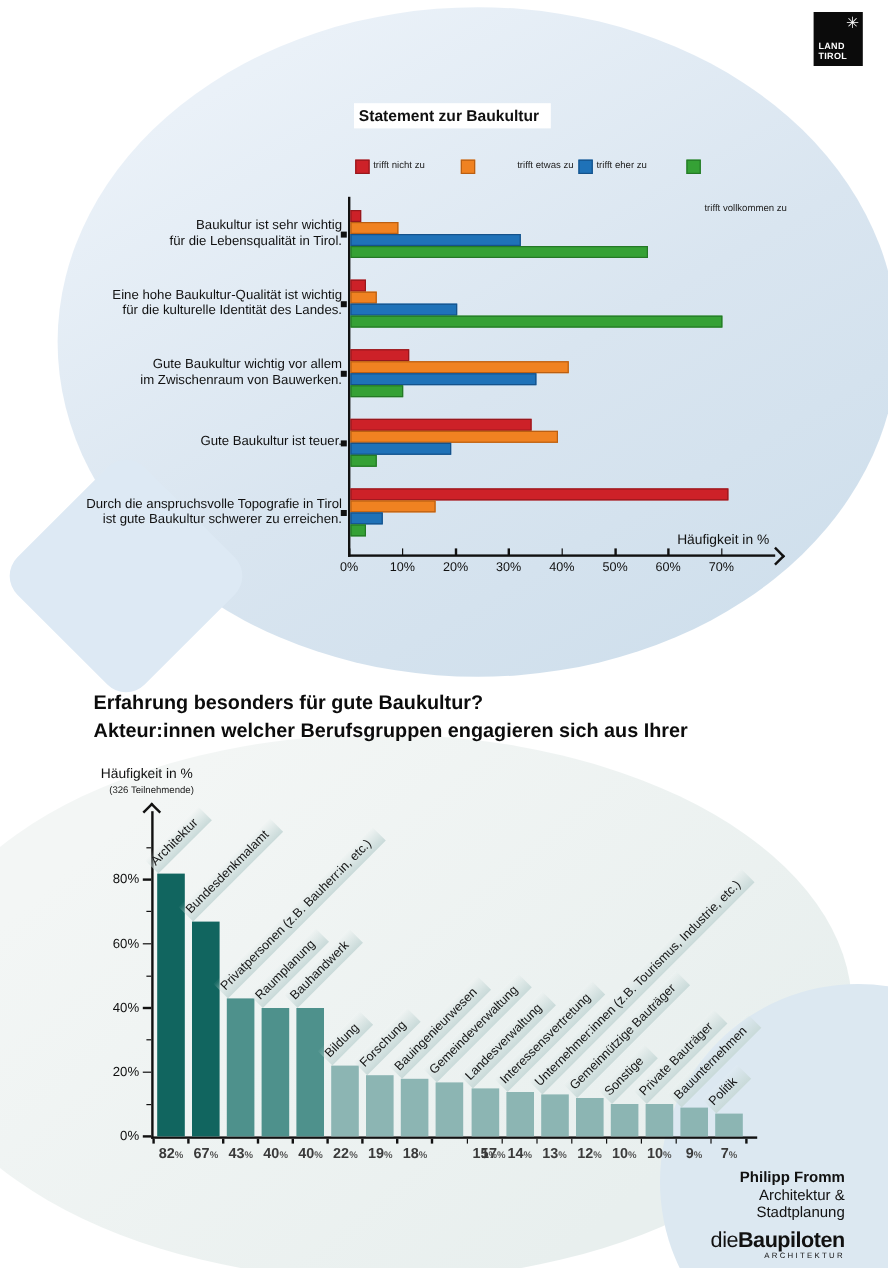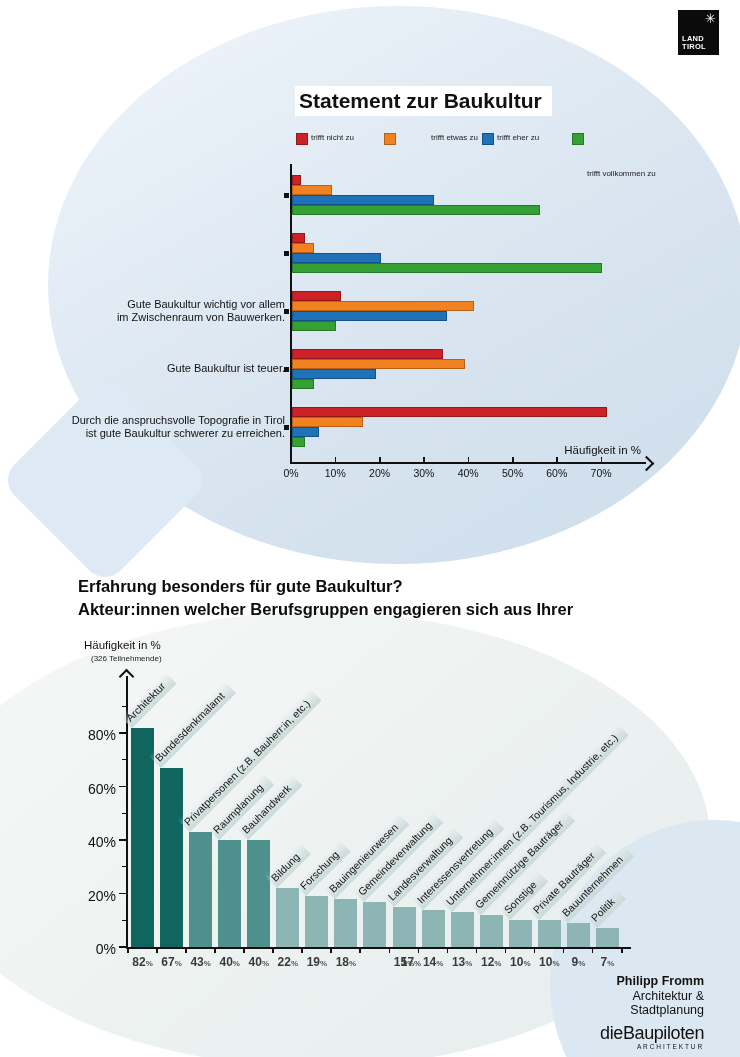--- a/index.html
+++ b/index.html
@@ -13,49 +13,49 @@
     transform:rotate(45deg);background:#dde9f4;}
   .blob-bottom{left:-75px;top:612px;width:785px;height:455px;border-radius:50%;
     background:linear-gradient(140deg,#f3f6f5 20%,#e8efee 80%);}
   .blob-br{left:550px;top:820px;width:330px;height:330px;border-radius:50%;background:#dce8f1;}
   
   .logo{left:678px;top:10px;width:41px;height:45px;background:#0b0b0b;}
   .logo .eagle{position:absolute;top:1px;right:3px;color:#fff;font-size:13px;line-height:15px;}
   .logo .ltext{position:absolute;left:4px;bottom:4px;color:#fff;font-size:7.5px;line-height:8px;
     font-weight:bold;letter-spacing:.3px;}
   
-  .c1-title{left:295px;top:86px;font-size:21px;font-weight:bold;background:#fff;padding:3px 10px 3px 4px;}
+  .c1-title{left:295px;top:86px;font-size:13px;font-weight:bold;background:#fff;padding:3px 10px 3px 4px;}
   .c1-xlabel{left:535px;top:444px;width:106px;text-align:right;font-size:11.5px;}
   .axis{background:#111;}
   .arrow-right{left:641px;top:458px;width:9px;height:9px;border-top:2px solid #111;
     border-right:2px solid #111;transform:rotate(45deg);}
   .arrow-up{left:121px;top:671px;width:9px;height:9px;border-top:2px solid #111;
     border-left:2px solid #111;transform:rotate(45deg);}
   .c1cat{text-align:right;font-size:11px;line-height:13.5px;color:#111;}
   .leg-sq{width:10px;height:10px;border:1px solid rgba(0,0,0,.35);}
   .leg-lb{font-size:8px;color:#222;line-height:12px;}
   .xtick-lb{font-size:10.5px;color:#111;text-align:center;}
   .bar1{border:1px solid transparent;box-sizing:border-box;}
   .catdot{width:5px;height:5px;background:#111;}
   
   .c2-title{left:78px;top:575px;font-size:16.5px;font-weight:bold;line-height:23px;color:#0c0c0c;}
   .c2-ylabel{left:84px;top:639px;font-size:11.5px;color:#111;}
   .c2-ylabel-sub{left:91px;top:654px;font-size:8px;color:#222;}
-  .ytick-lb{font-size:14px;text-align:right;color:#111;}
+  .ytick-lb{font-size:11px;text-align:right;color:#111;}
   .ribbon{height:17px;line-height:17px;font-size:10.5px;color:#151515;white-space:nowrap;
     transform:rotate(-45deg);transform-origin:left bottom;padding:0 10px 0 3px;}
   .vlab{text-align:center;white-space:nowrap;}
   .v-num{font-size:12px;font-weight:700;color:#3a3a3a;}
   .v-pct{font-size:8px;font-weight:700;color:#555;}
   
   .credits{right:36px;top:974px;text-align:right;color:#111;}
   .credits .cname{font-size:12.5px;font-weight:bold;line-height:15px;}
   .credits .cline{font-size:12.5px;line-height:14px;}
   .credits .brand{margin-top:7px;font-size:18px;letter-spacing:-.4px;line-height:18px;}
-  .credits .brand b{font-weight:normal;}
+  .credits .brand b{font-weight:bold;}
   .credits .brand-sub{font-size:6.5px;letter-spacing:1.9px;line-height:9px;}
 </style>
 </head>
 <body>
 
 <div id="page">
 
   <div class="abs blob-top"></div>
   <div class="abs blob-corner"></div>
   <div class="abs blob-bottom"></div>
@@ -109,21 +109,29 @@
     <div class="abs" style="left: 423.4px; top: 457px; width: 1.5px; height: 6px; background: rgb(17, 17, 17);"></div>
     <div class="xtick-lb abs" style="left: 407.9px; top: 467px; width: 32px;">30%</div>
     <div class="abs" style="left: 467.7px; top: 457px; width: 1.5px; height: 6px; background: rgb(17, 17, 17);"></div>
     <div class="xtick-lb abs" style="left: 452.2px; top: 467px; width: 32px;">40%</div>
     <div class="abs" style="left: 512px; top: 457px; width: 1.5px; height: 6px; background: rgb(17, 17, 17);"></div>
     <div class="xtick-lb abs" style="left: 496.5px; top: 467px; width: 32px;">50%</div>
     <div class="abs" style="left: 556.3px; top: 457px; width: 1.5px; height: 6px; background: rgb(17, 17, 17);"></div>
     <div class="xtick-lb abs" style="left: 540.8px; top: 467px; width: 32px;">60%</div>
     <div class="abs" style="left: 600.6px; top: 457px; width: 1.5px; height: 6px; background: rgb(17, 17, 17);"></div>
     <div class="xtick-lb abs" style="left: 585.1px; top: 467px; width: 32px;">70%</div>
+    <div class="c1cat abs" style="left: 58px; top: 181.5px; width: 227px;">
+      <div>Baukultur ist sehr wichtig</div>
+      <div>für die Lebensqualität in Tirol.</div>
+    </div>
     <div class="catdot abs" style="left: 284px; top: 193px;"></div>
+    <div class="c1cat abs" style="left: 58px; top: 239.5px; width: 227px;">
+      <div>Eine hohe Baukultur-Qualität ist wichtig</div>
+      <div>für die kulturelle Identität des Landes.</div>
+    </div>
     <div class="catdot abs" style="left: 284px; top: 251px;"></div>
     <div class="c1cat abs" style="left: 58px; top: 297.5px; width: 227px;">
       <div>Gute Baukultur wichtig vor allem</div>
       <div>im Zwischenraum von Bauwerken.</div>
     </div>
     <div class="catdot abs" style="left: 284px; top: 309px;"></div>
     <div class="c1cat abs" style="left: 58px; top: 362.25px; width: 227px;">
       <div>Gute Baukultur ist teuer.</div>
     </div>
     <div class="catdot abs" style="left: 284px; top: 367px;"></div>

